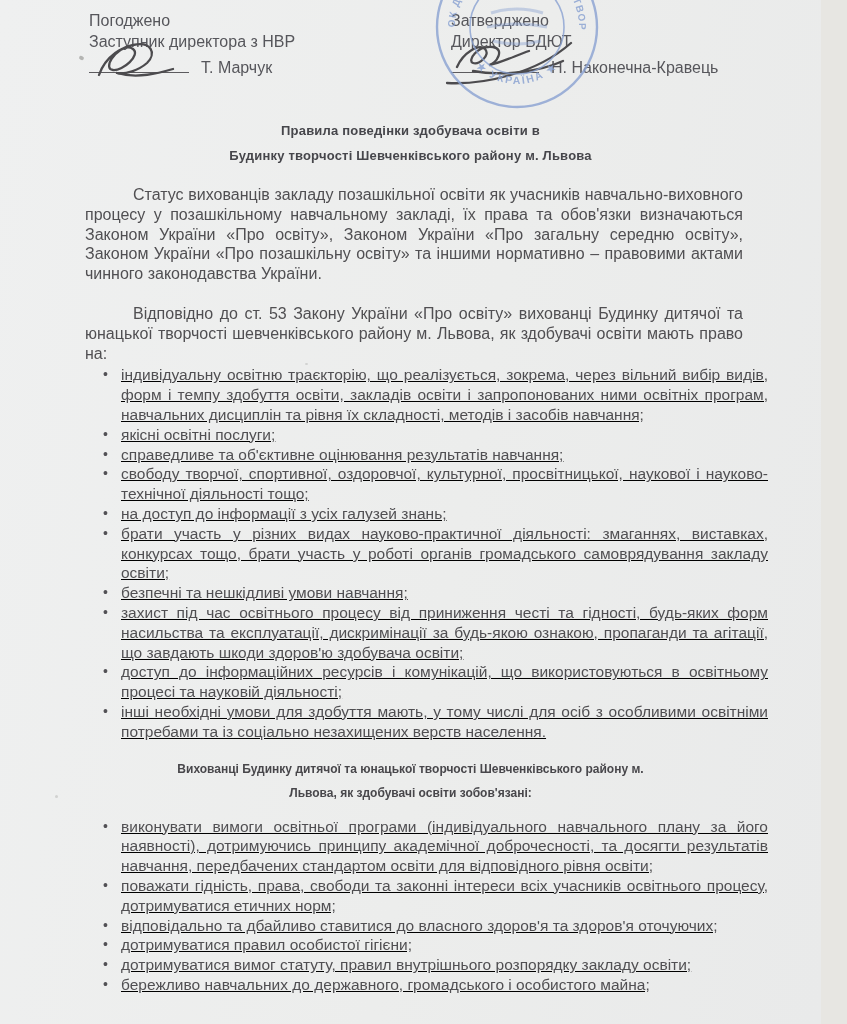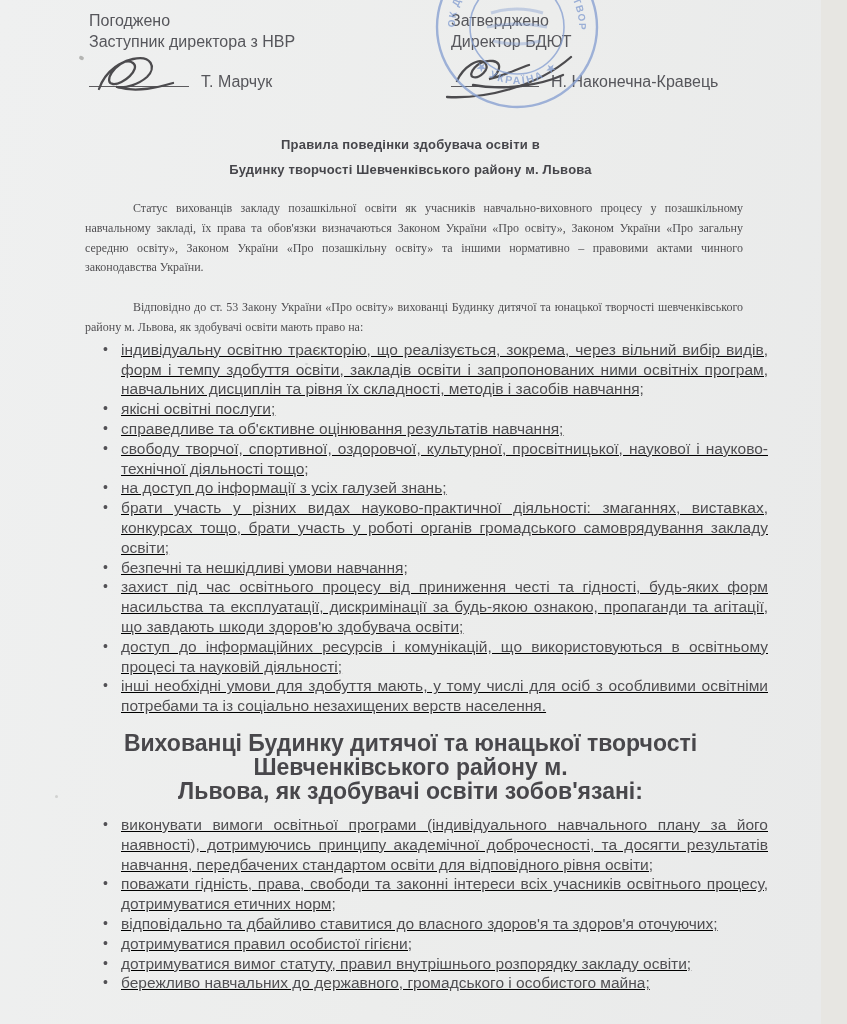--- a/index.html
+++ b/index.html
@@ -18,47 +18,47 @@
   .speck{position:absolute;background:#8d8d8b;border-radius:50%;opacity:.6;}
   .speck.s1{left:79px;top:56px;width:5px;height:4px;transform:rotate(25deg);}
   .speck.s2{left:55px;top:795px;width:3px;height:3px;opacity:.3;}
   .speck.s3{left:305px;top:363px;width:3px;height:2px;opacity:.3;}
 
   
   .approvals{position:relative;display:flex;padding:10px 0 0 89px;z-index:1;}
   .approval{font-size:16px;line-height:21px;color:#56565b;}
   .approval-left{width:330px;}
   .approval-right{margin-left:32px;}
-  .sig-row{position:relative;margin-top:19px;white-space:nowrap;}
+  .sig-row{position:relative;margin-top:5px;white-space:nowrap;}
   .sig-line{display:inline-block;width:100px;height:13px;border-bottom:1.6px solid #5c5b5e;margin-right:12px;}
   .sig-svg{position:absolute;pointer-events:none;z-index:3;}
   .sig-svg.left{left:-4px;top:-22px;}
   .sig-svg.right{left:-14px;top:-30px;}
   .sig-svg path{fill:none;stroke:#4c4b4e;stroke-width:2.3;stroke-linecap:round;}
 
   
   .stamp{position:absolute;left:433px;top:-57px;width:168px;height:168px;z-index:2;opacity:.8;pointer-events:none;}
   .stamp circle,.stamp path.ring{fill:none;stroke:#8aa2d2;}
   .stamp text{fill:#87a0d1;font-family:"Liberation Sans",sans-serif;font-weight:bold;}
 
   
   .title{margin:40px 0 0;text-align:center;font-size:13px;font-weight:bold;
          line-height:25px;color:#46464b;letter-spacing:.2px;}
   
-  .para{margin:0 78px 0 85px;font-size:12px;line-height:19.8px;color:#504f52;
-        text-align:justify;text-indent:48px;font-family:Liberation Serif, serif;}
+  .para{margin:0 78px 0 85px;font-size:16px;line-height:19.8px;color:#504f52;
+        text-align:justify;text-indent:48px;}
   .para.first{margin-top:17px;}
   .para.second{margin-top:20px;}
 
   ul.blist{margin:2px 53px 0 85px;padding:0 0 0 14px;list-style:none;text-decoration:underline;}
   ul.blist li{position:relative;padding-left:22px;font-size:15.5px;line-height:19.8px;
               color:#504f52;text-align:justify;}
   ul.blist li::before{content:"•";position:absolute;left:4px;top:0;font-size:14px;color:#525155;}
 
-  .subheading{margin:15px auto 12px;width:700px;text-align:center;font-size:23px;
+  .subheading{margin:15px auto 12px;width:700px;text-align:center;font-size:12px;
               font-weight:bold;line-height:24px;color:#48474b;}
 </style>
 </head>
 <body>
 
 <div class="page">
 
   <span class="speck s1"></span>
   <span class="speck s2"></span>
   <span class="speck s3"></span>

